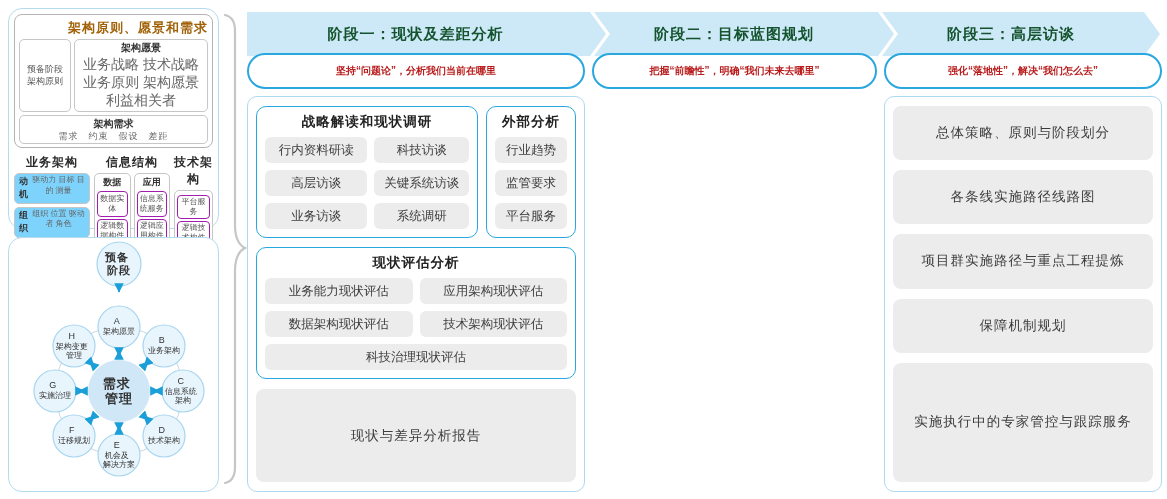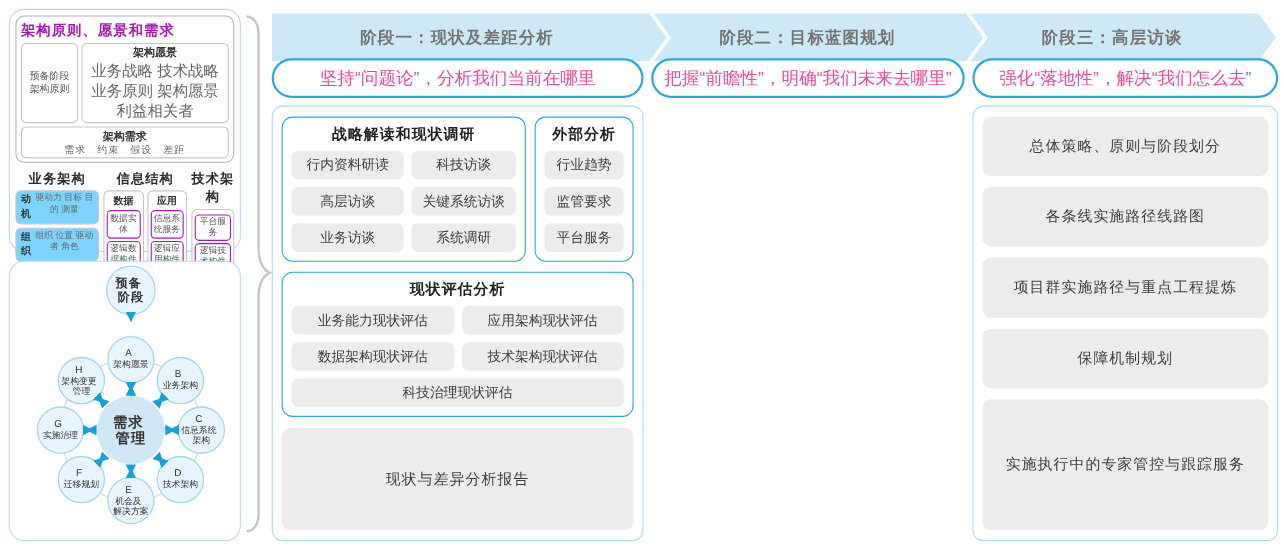--- a/index.html
+++ b/index.html
@@ -5,21 +5,21 @@
   * { margin:0; padding:0; box-sizing:border-box; }
   body { background:#fff; font-family:"Liberation Sans","DejaVu Sans",sans-serif; }
   .page { position:relative; width:1167px; height:499px; background:#fff; overflow:hidden; }
 
   
   .lpanel { position:absolute; background:#fff; border:1px solid #b5dbf0; border-radius:14px; }
   .lp-top { left:8px; top:8px; width:211px; height:221px; padding:5px; }
   .lp-bottom { left:8px; top:237px; width:211px; height:255px; }
 
   .graybox { border:1px solid #b3b3b3; border-radius:8px; background:#fff; padding:3px 4px; }
-  .lp-title { font-size:13px; font-weight:bold; color:#a21caf; text-align:left; letter-spacing:1px; padding:1px 0 2px; }
+  .lp-title { font-size:13px; font-weight:bold; color:#a16207; text-align:right; letter-spacing:1px; padding:1px 0 2px; }
   .sect-a-row { display:flex; gap:3px; }
   .minibox { border:1px solid #c6c6c6; border-radius:5px; background:#fff; padding:1px 2px; text-align:center; }
   .prep-box { width:52px; font-size:9px; color:#555; line-height:1.35; display:flex; flex-direction:column; justify-content:center; }
   .vision-box { flex:1; }
   .sub-t { font-size:10px; font-weight:bold; color:#333; }
   .sub-d { font-size:14px; color:#666; line-height:1.3; }
   .req-box { margin-top:3px; }
   .req-box .sub-d { font-size:9px; letter-spacing:1px; }
 
   .sect-b { display:flex; gap:4px; margin-top:5px; }
@@ -41,26 +41,26 @@
   .impl-box { border:1px solid #c6c6c6; border-radius:5px; background:#fff; padding:2px 3px; text-align:center; display:flex; flex-direction:column; justify-content:center; }
   .impl-box1 { flex:1.35; }
   .impl-box2 { flex:1; }
   .impl-box .sub-t { font-size:9px; line-height:1.2; }
   .impl-box .sub-d { font-size:8.5px; }
 
   
   .brace { position:absolute; left:221px; top:13px; }
 
   
-  .band { position:absolute; top:12px; height:44px; background:#cde9f8; display:flex; align-items:center; justify-content:center; font-size:15px; font-weight:bold; color:#737373; letter-spacing:1px; }
+  .band { position:absolute; top:12px; height:44px; background:#cde9f8; display:flex; align-items:center; justify-content:center; font-size:15px; font-weight:bold; color:#14532d; letter-spacing:1px; }
   .band1 { left:247px; width:359px; clip-path:polygon(0 0, calc(100% - 16px) 0, 100% 50%, calc(100% - 16px) 100%, 0 100%); padding-right:22px; }
   .band2 { left:594px; width:300px; clip-path:polygon(0 0, calc(100% - 16px) 0, 100% 50%, calc(100% - 16px) 100%, 0 100%, 16px 50%); padding-right:20px; }
   .band3 { left:882px; width:278px; clip-path:polygon(0 0, calc(100% - 16px) 0, 100% 50%, calc(100% - 16px) 100%, 0 100%, 16px 50%); padding-right:20px; }
 
-  .subtitle { position:absolute; top:53px; height:36px; background:#fff; border:2px solid #2aa7df; border-radius:18px; display:flex; align-items:center; justify-content:center; font-size:16px; font-weight:normal; color:#ec4899; }
+  .subtitle { position:absolute; top:53px; height:36px; background:#fff; border:2px solid #2aa7df; border-radius:18px; display:flex; align-items:center; justify-content:center; font-size:10px; font-weight:bold; color:#b91c1c; }
   .sub1 { left:247px; width:338px; }
   .sub2 { left:592px; width:285px; }
   .sub3 { left:884px; width:278px; }
 
   .pcol { position:absolute; top:96px; height:396px; background:#fff; border:1px solid #aed9f2; border-radius:10px; padding:9px 8px; display:flex; flex-direction:column; }
   .pc1 { left:247px; width:338px; }
   .pc2 { left:592px; width:285px; gap:10px; }
   .pc3 { left:884px; width:278px; gap:10px; }
 
   .bluebox { border:1.5px solid #2aa7df; border-radius:10px; background:#fff; padding:6px 8px 8px; }

